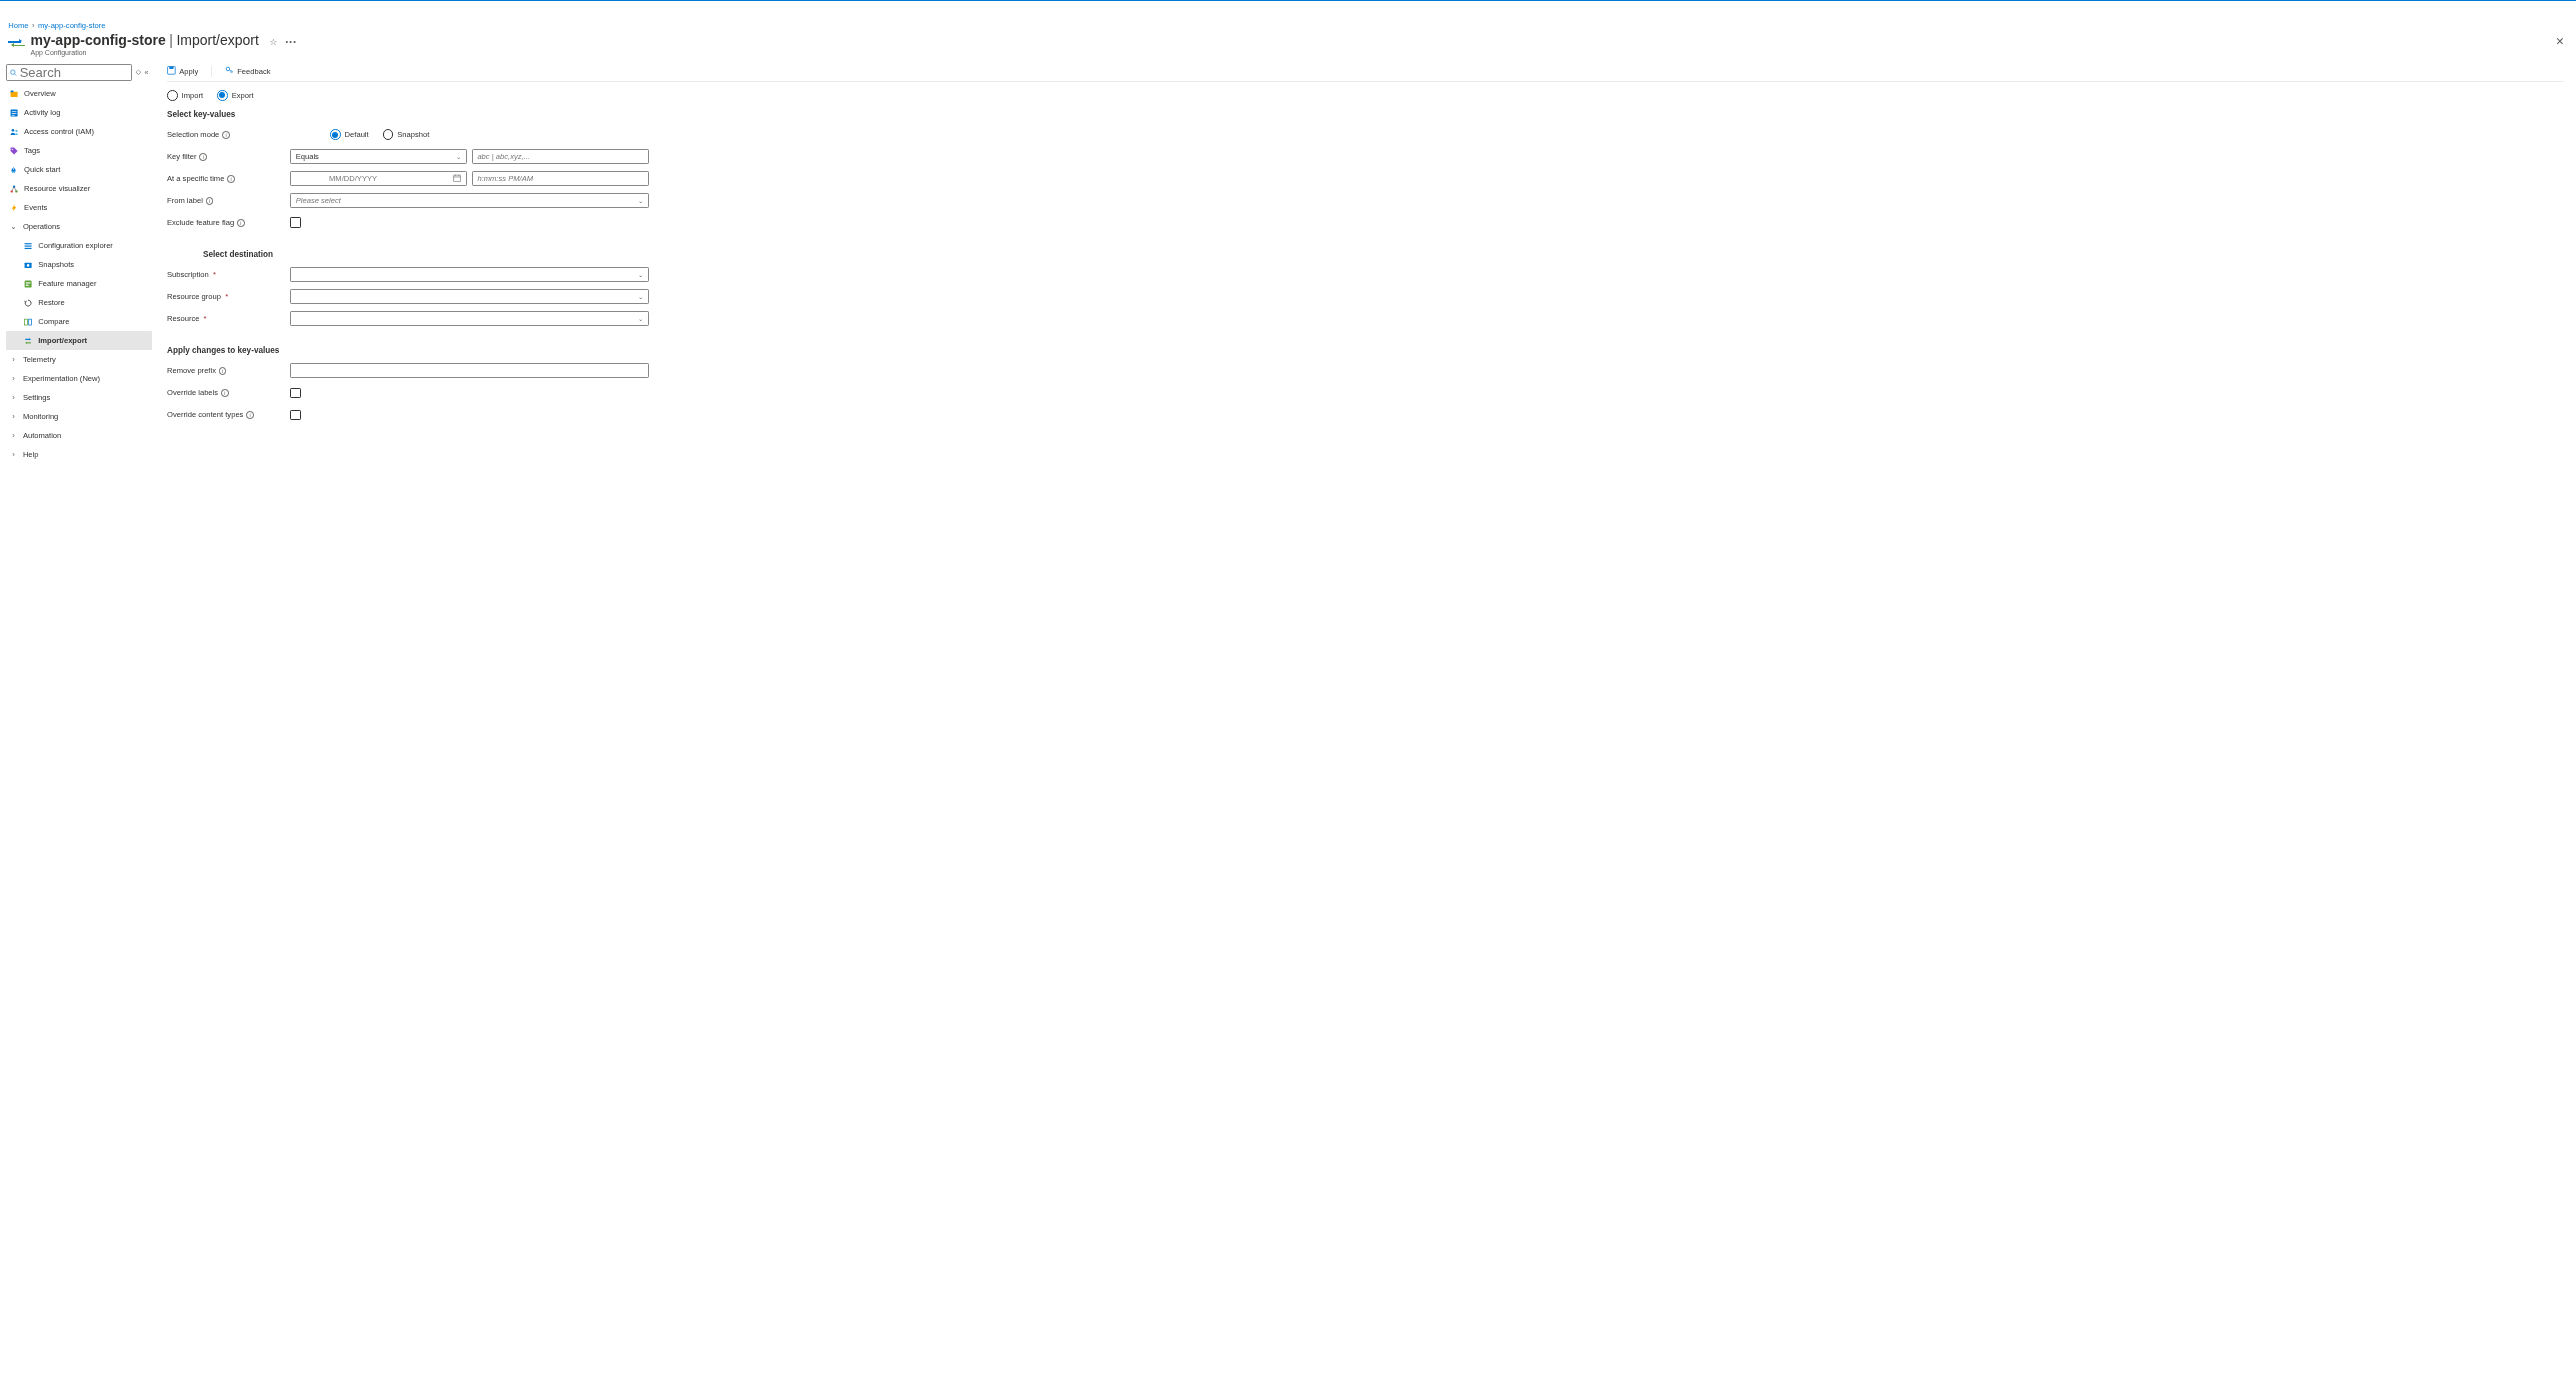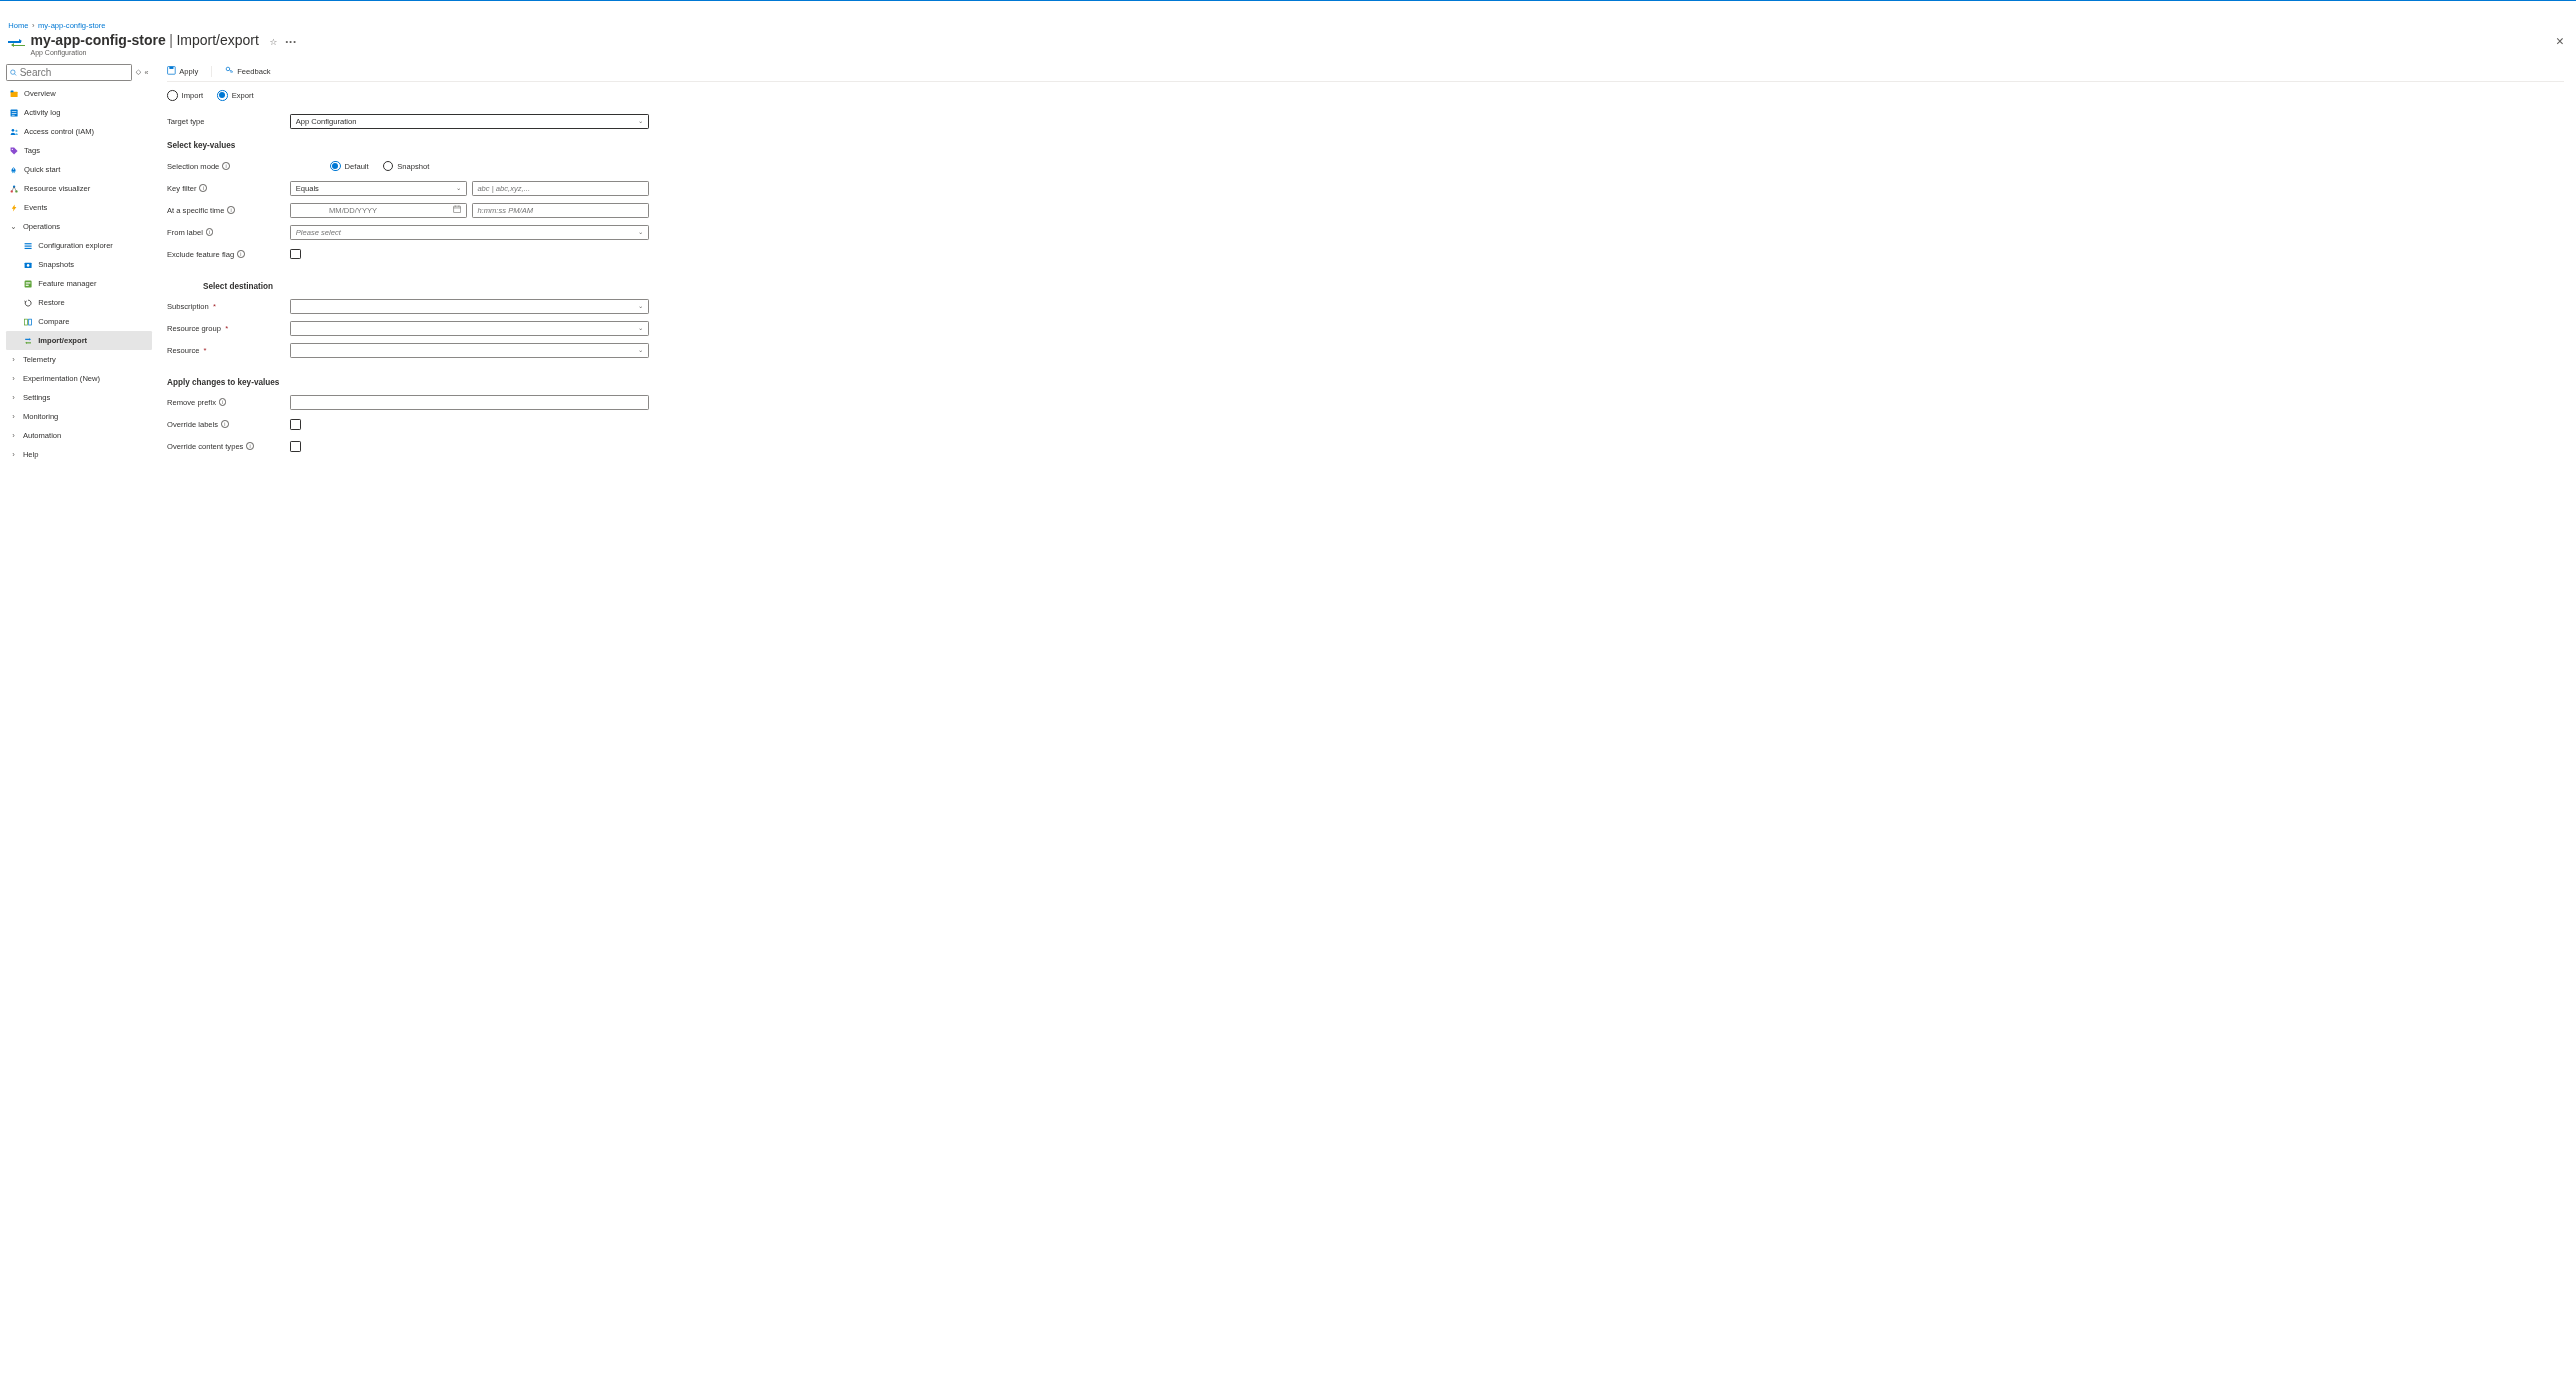--- a/index.html
+++ b/index.html
@@ -26,21 +26,21 @@
   .title-actions { display:flex; gap:8.2px; margin-left:10.5px; margin-top:4.7px; color:#605e5c; font-size:8.8px; }
   .close-x { position:absolute; right:11.7px; top:3.5px; font-size:10.5px; color:#605e5c; cursor:pointer; }
 
   .body-row { display:flex; }
 
   
   .sidebar { width: 152px; flex:0 0 152px; padding: 3.5px 0 11.7px 5.9px; }
   .search-row { display:flex; align-items:center; gap:3.5px; margin:2.3px 3.5px 3.5px 0; }
   .search-box { flex:1; display:flex; align-items:center; border:0.6px solid #8a8886; border-radius:1.2px; height:16.4px; padding:0 3.5px; }
   .search-box svg { margin-right:2.3px; }
-  .search-input { border:none; outline:none; font-size:10px; width:100%; }
+  .search-input { border:none; outline:none; font-size:13px; width:100%; }
   .sb-ctrl { color:#605e5c; cursor:pointer; font-size:7px; }
 
   .nav { margin-top:2.3px; }
   .nav-item { display:flex; align-items:center; height:19px; padding-left:3.5px; cursor:pointer; font-size:7.6px; gap:5.3px; border-radius:1.2px; }
   .nav-item.level2 { padding-left:17.6px; }
   .nav-item.selected { background:#e5e5e5; font-weight:600; }
   .nav-item .chev { width:8.2px; display:inline-flex; justify-content:center; color:#605e5c; }
   .nav-item .ico { width:9.4px; height:9.4px; display:inline-flex; align-items:center; justify-content:center; }
 
   
@@ -308,31 +308,20 @@
         <span>Import</span>
       </div>
       <div class="radio checked">
         <span class="r-outer">
             <span class="r-inner"></span>
           </span>
         <span>Export</span>
       </div>
     </div>
 
-    <div class="form-row">
-      <div class="form-label">
-          <span>Target type</span>
-        </div>
-      <div class="form-ctrl">
-        <div class="select w-full dark-border">
-          <span>App Configuration</span>
-          <span class="chev-d">⌄</span>
-        </div>
-      </div>
-    </div>
 
     <div class="section-h">Select key-values</div>
 
     <div class="form-row">
       <div class="form-label">
           <span>Selection mode</span>
           <span class="info">i</span>
         </div>
       <div class="form-ctrl" style="gap:14px;padding-left:40px;">
         <div class="radio checked">

